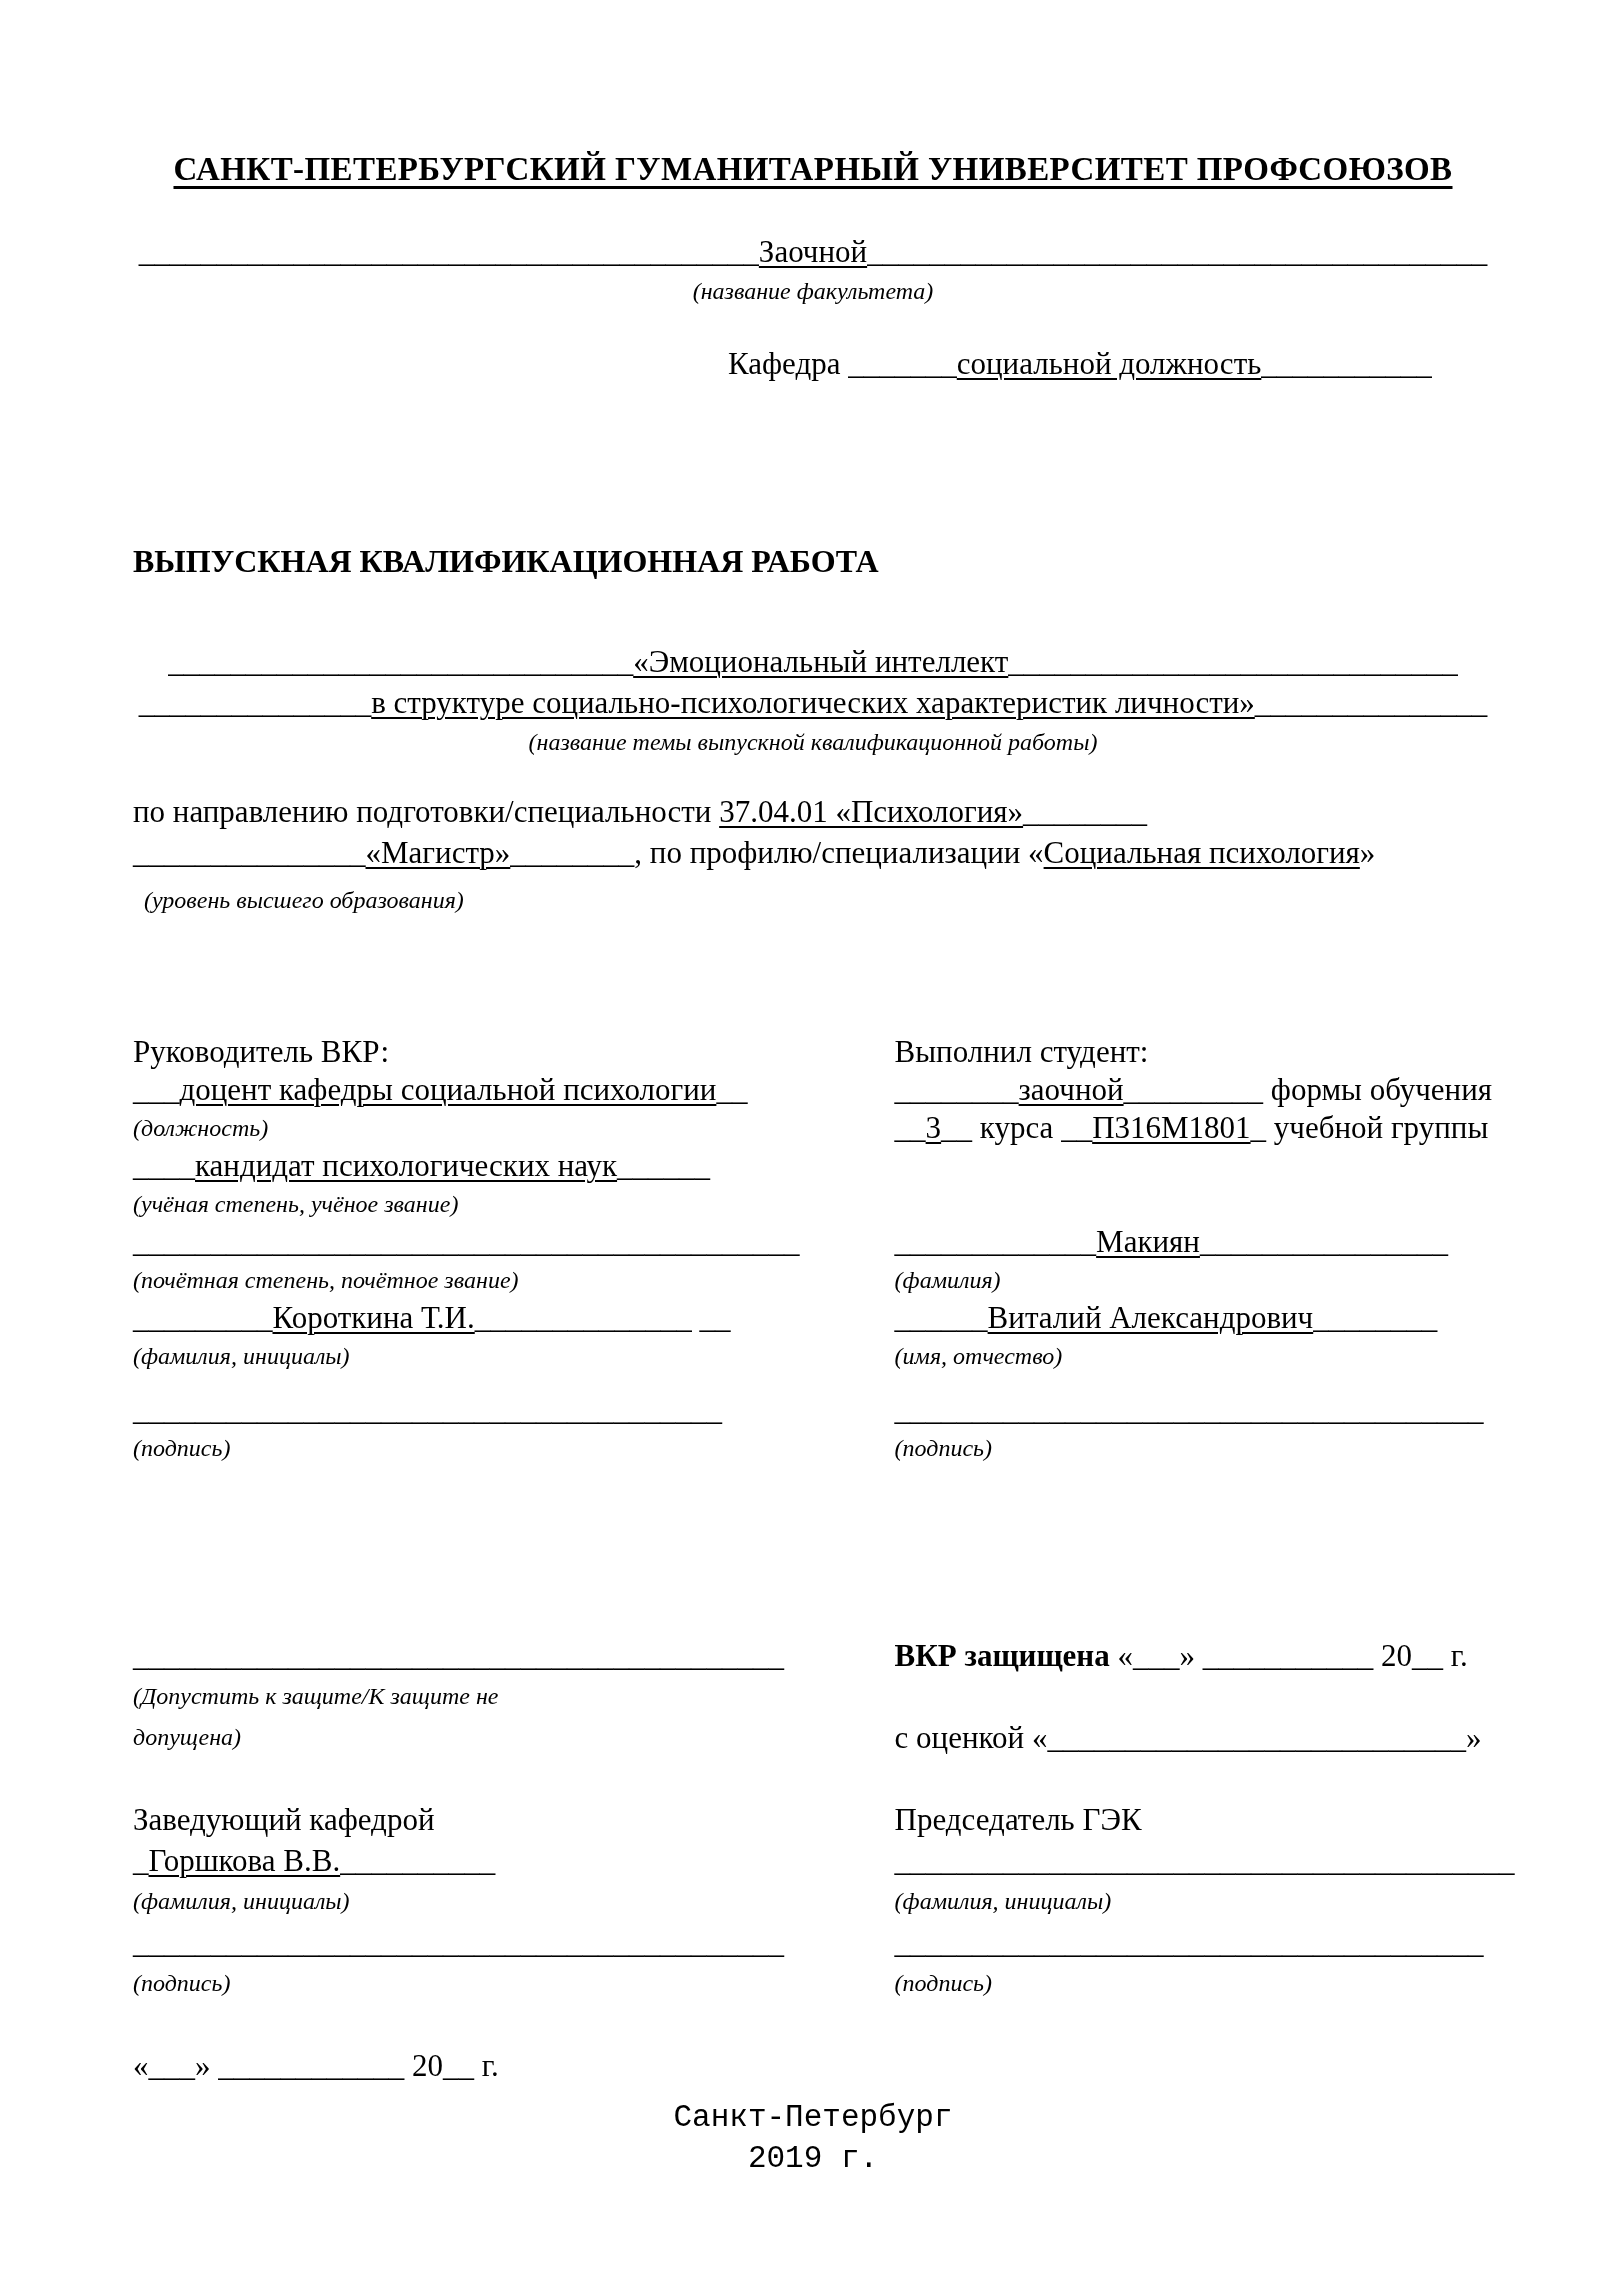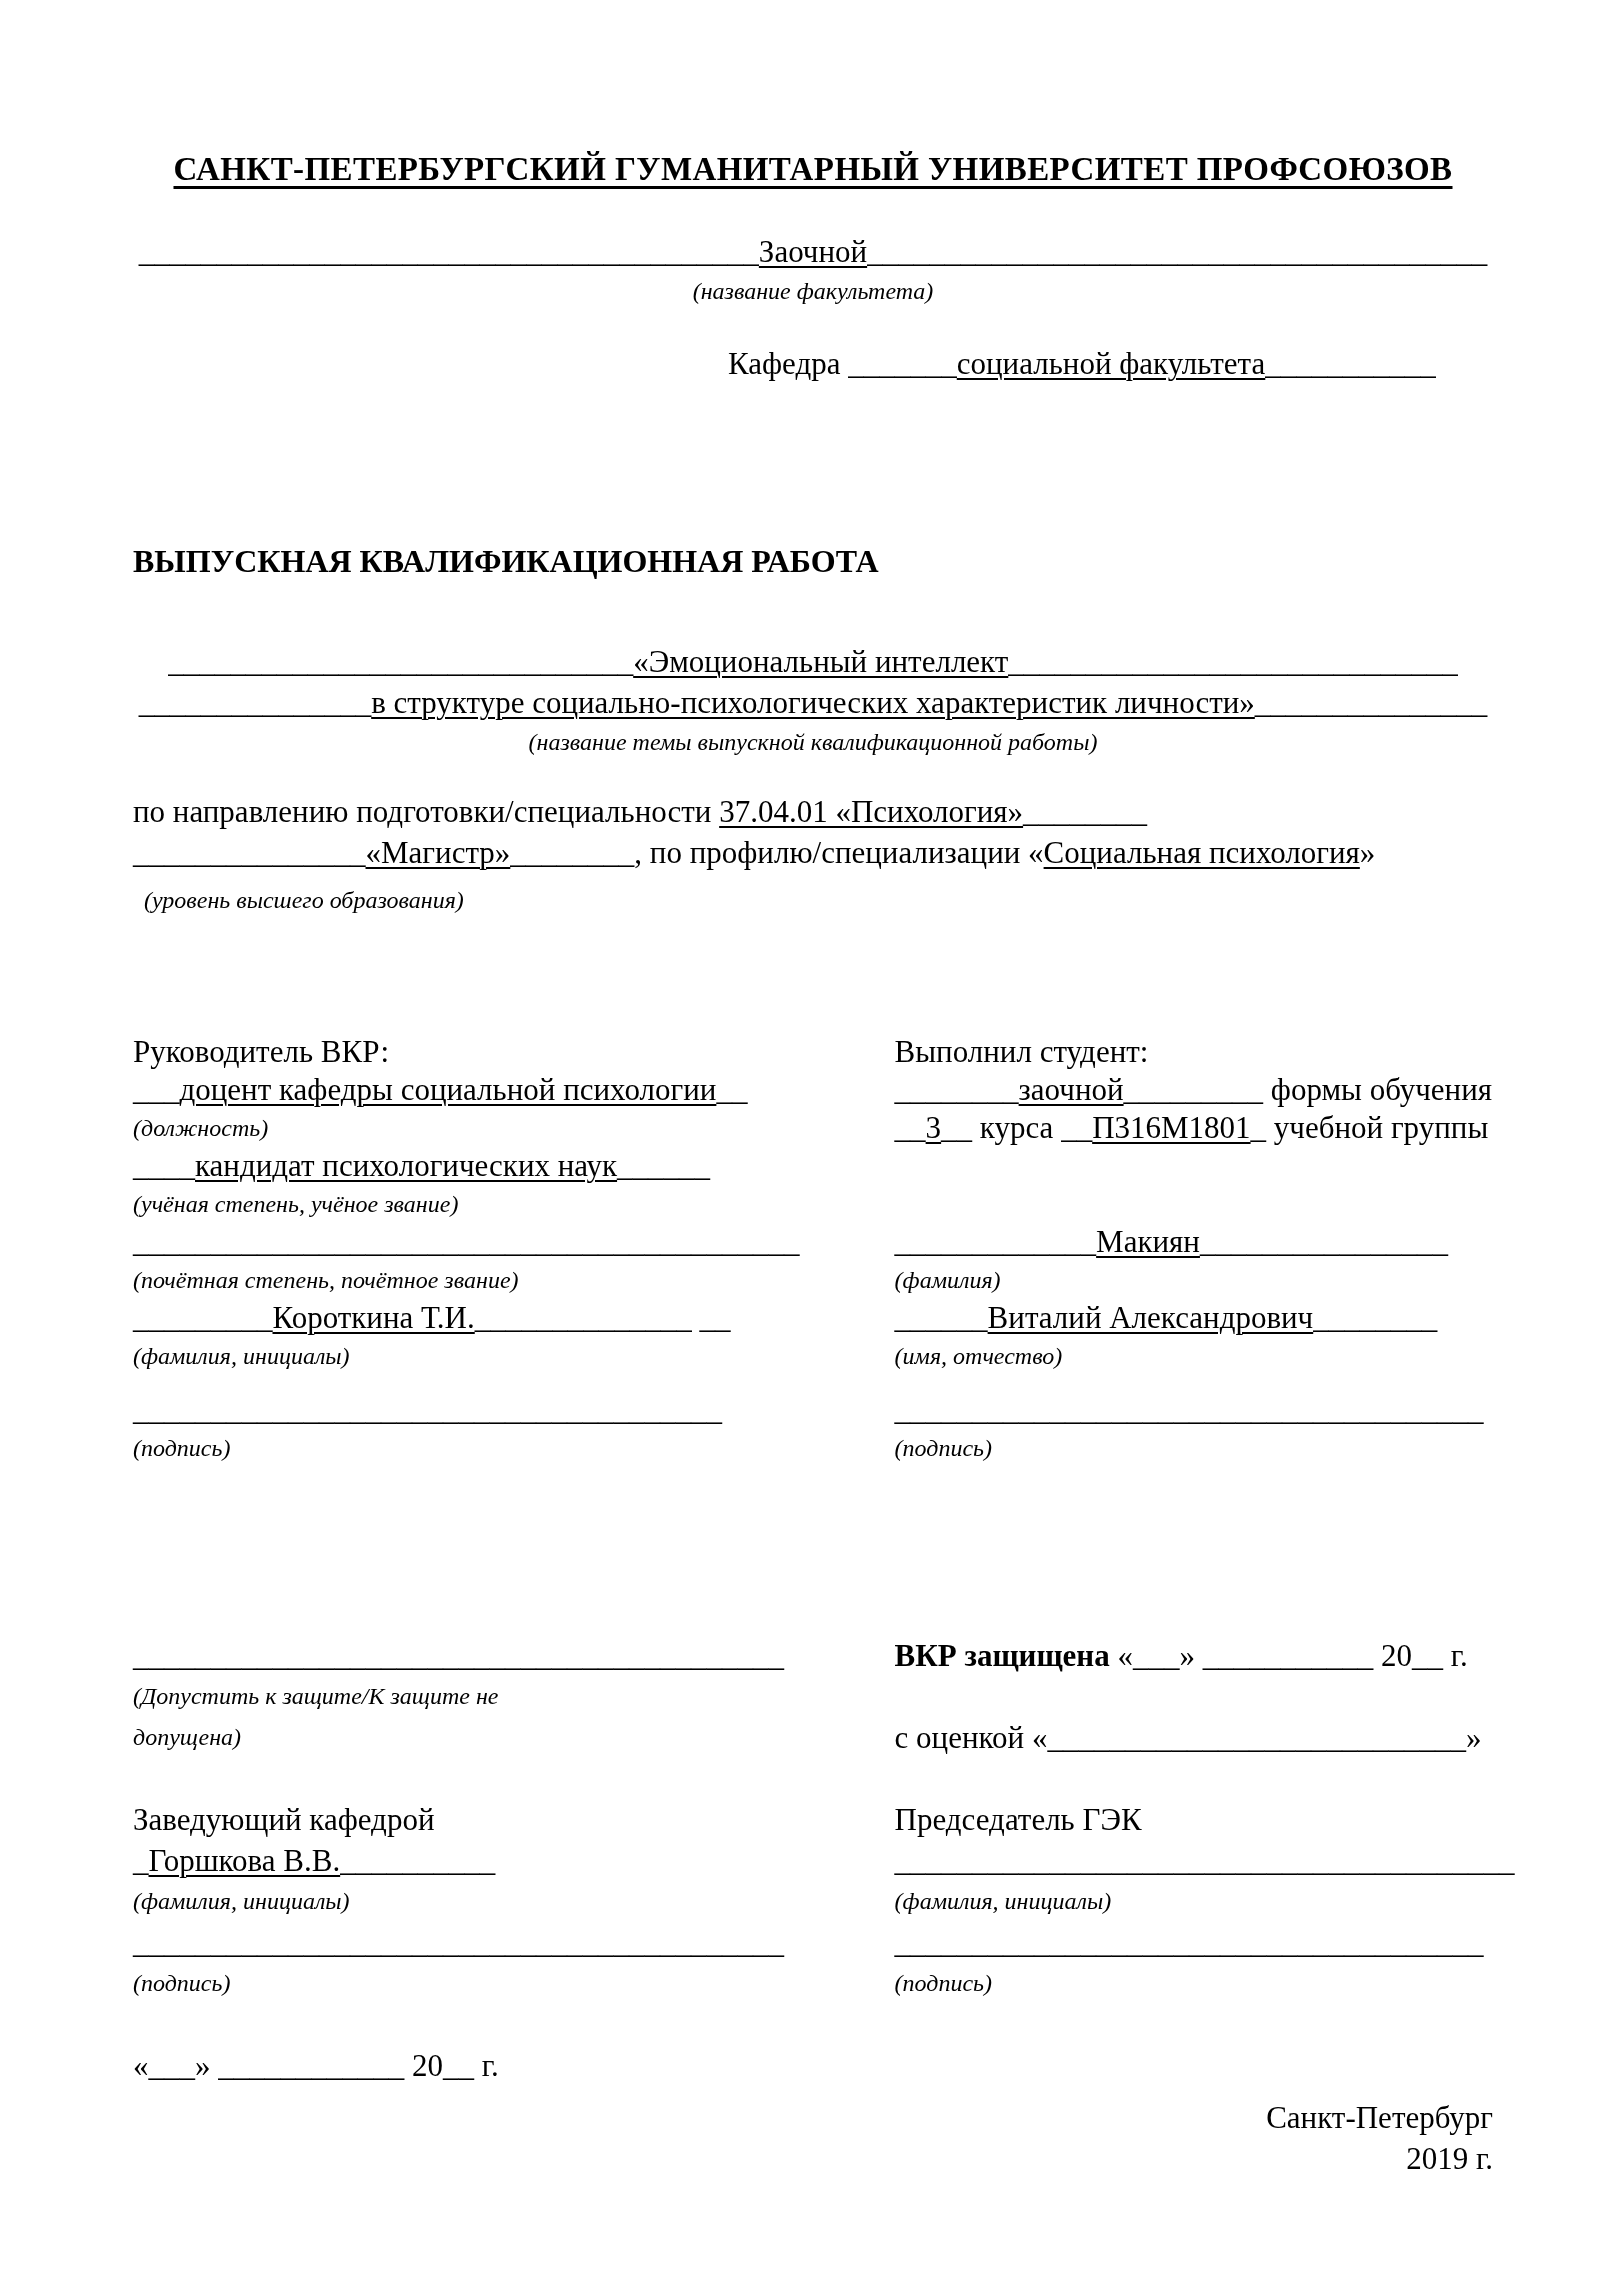--- a/index.html
+++ b/index.html
@@ -26,33 +26,33 @@
   .level-caption { padding-left: 11px; margin-top: 8px; }
   .cols { display: flex; justify-content: space-between; }
   .cols.upper { margin-top: 114px; }
   .colL { width: 52%; }
   .colR { width: 44%; }
   .row { height: 38px; line-height: 38px; white-space: nowrap; }
   .row.sm { height: 15.7px; }
   .upper .caption-row { text-align: left; }
   .cols.lower { margin-top: 168px; }
   .lower .row { height: 41px; line-height: 41px; }
-  .footer { margin-top: 11.8px; text-align: right; line-height: 41px; }
+  .footer { margin-top: 11.8px; text-align: center; line-height: 41px; font-family: Liberation Mono, monospace; }
 </style>
 </head>
 <body>
 
 <div class="page">
 
   <div class="doc-title">САНКТ-ПЕТЕРБУРГСКИЙ ГУМАНИТАРНЫЙ УНИВЕРСИТЕТ ПРОФСОЮЗОВ</div>
 
   <div class="line center faculty-line"><span>________________________________________</span><span class="u">Заочной</span><span>________________________________________</span></div>
   <div class="caption center">(название факультета)</div>
 
-  <div class="line dept-line"><span>Кафедра </span><span>_______</span><span class="u">социальной факультета</span><span>___________</span></div>
+  <div class="line dept-line"><span>Кафедра </span><span>_______</span><span class="u">социальной должность</span><span>___________</span></div>
 
   <div class="work-heading">ВЫПУСКНАЯ КВАЛИФИКАЦИОННАЯ РАБОТА</div>
 
   <div class="line center topic-first"><span>______________________________</span><span class="u">«Эмоциональный интеллект</span><span>_____________________________</span></div>
   <div class="line center"><span>_______________</span><span class="u">в структуре социально-психологических характеристик личности»</span><span>_______________</span></div>
   <div class="caption center">(название темы выпускной квалификационной работы)</div>
 
   <div class="line direction-first"><span>по направлению подготовки/специальности </span><span class="u">37.04.01 «Психология»</span><span>________</span></div>
   <div class="line"><span>_______________</span><span class="u">«Магистр»</span><span>________</span><span>, по профилю/специализации «</span><span class="u">Социальная психология</span><span>»</span></div>
   <div class="caption level-caption">(уровень высшего образования)</div>

